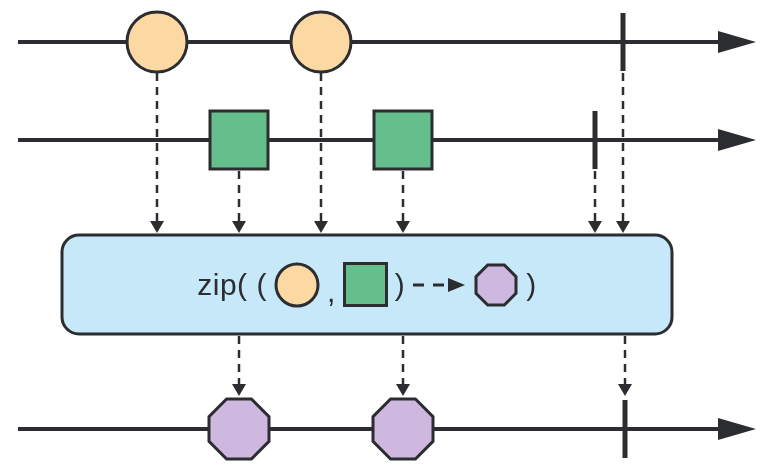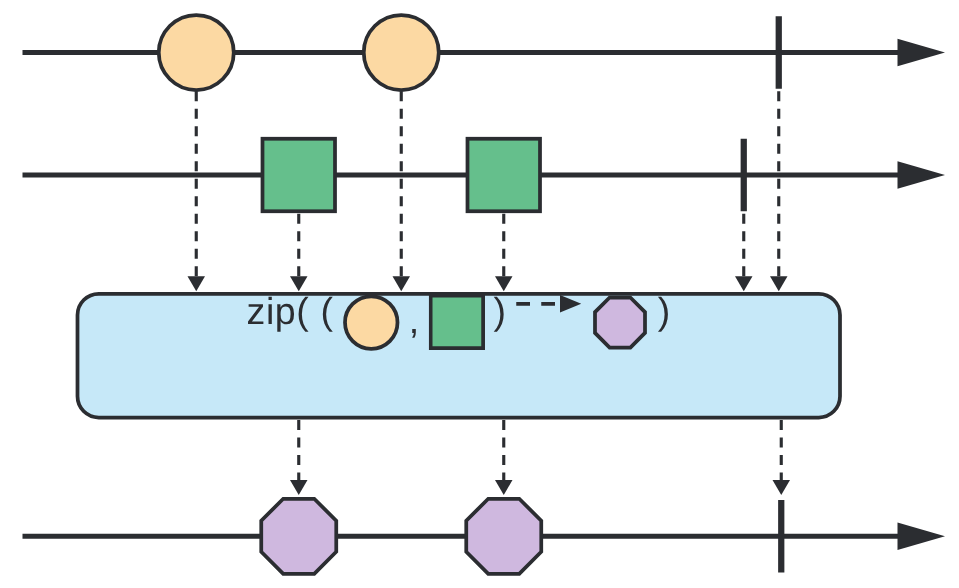--- a/index.html
+++ b/index.html
@@ -1,21 +1,21 @@
 <!DOCTYPE html>
 <html><head>
 <meta charset="utf-8">
 <style>
   html,body{margin:0;padding:0;background:#ffffff;}
   body{width:767px;height:470px;font-family:"Liberation Sans",sans-serif;}
   .stage{position:relative;width:767px;height:470px;overflow:hidden;}
   svg.diagram{position:absolute;left:0;top:0;}
   .op-content{
     position:absolute;
-    display:flex;align-items:flex-start;justify-content:center;gap:7px;
+    display:flex;align-items:center;justify-content:center;gap:7px;
     color:#2b2d31;font-size:30px;line-height:1;letter-spacing:0.5px;
   }
   .op-content span{white-space:pre;}
   .op-comma{transform:translateY(7px);}
   .mini{display:block;}
 </style>
 </head>
 <body>
 
 <div class="stage">

